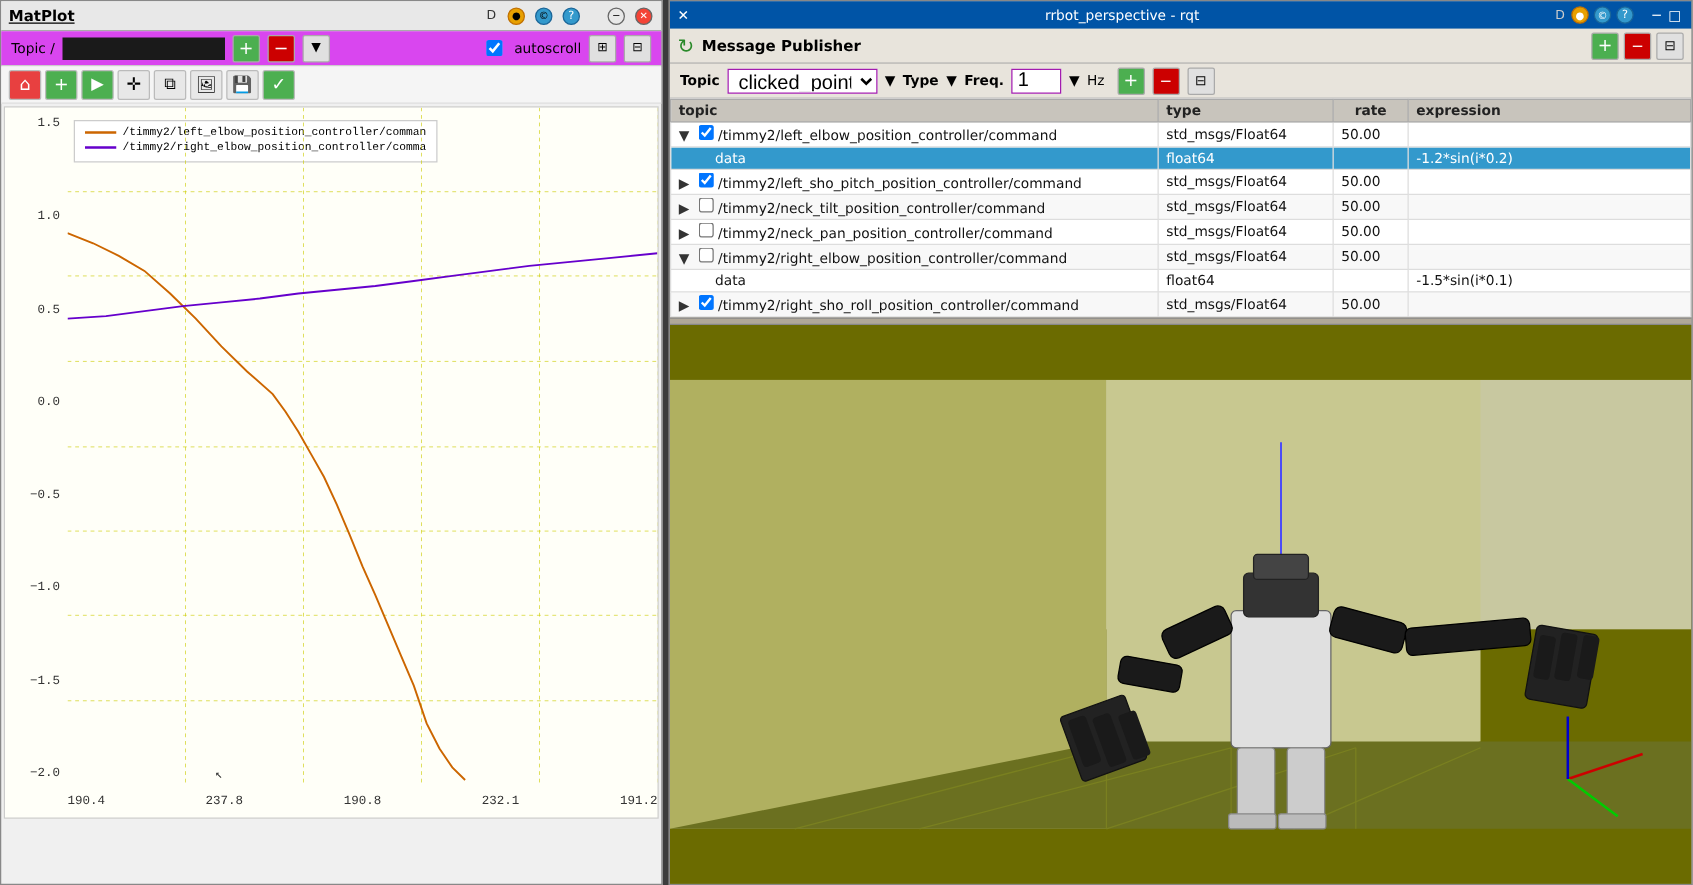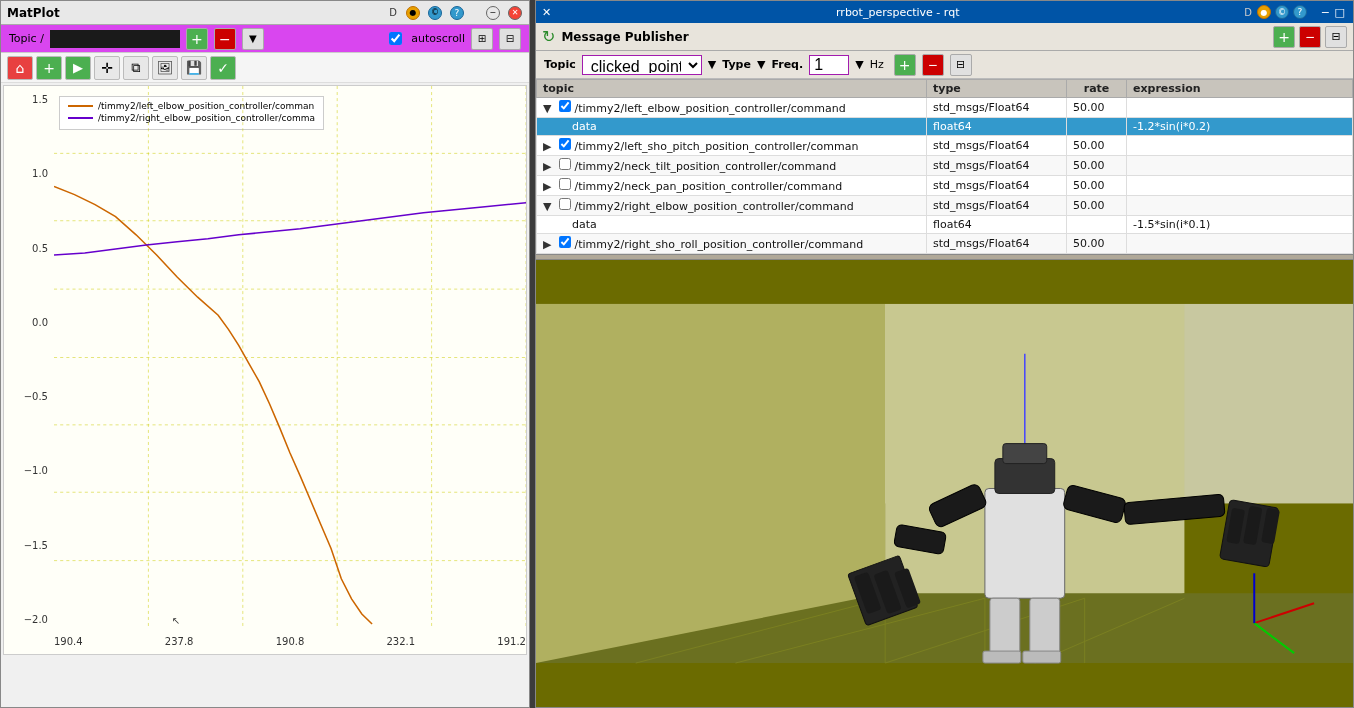--- a/index.html
+++ b/index.html
@@ -58,21 +58,21 @@
     .circle-btn { width: 14px; height: 14px; border-radius: 50%; border: 1px solid #666; display: inline-flex; align-items: center; justify-content: center; font-size: 8px; cursor: pointer; margin: 0 1px; }
 
     .rqt-top-btns { display: flex; align-items: center; gap: 2px; }
   </style>
 </head>
 <body>
 
 <div class="matplot-window">
 
   <div class="matplot-titlebar">
-    <span style="font-size:12px;font-weight:bold;">MatPlot</span>
+    <span style="font-size:12px;font-weight:bold;text-decoration:underline;">MatPlot</span>
     <span style="flex:1"></span>
     <span style="font-size:10px;color:#333;margin-right:2px;">D</span>
     <span class="circle-btn" style="background:#e8a000;border-color:#c07000;">●</span>
     <span class="circle-btn" style="background:#3399cc;border-color:#1a6699;">©</span>
     <span class="circle-btn" style="background:#3399cc;border-color:#1a6699;color:white;font-size:9px;">?</span>
     <span style="width:8px;"></span>
     <span class="circle-btn" style="background:#e8e8e8;">─</span>
     <span class="circle-btn" style="background:#f44336;color:white;">✕</span>
   </div>
 
@@ -93,21 +93,21 @@
     <div class="tb-btn" style="background:#e84040;color:white;font-size:14px;">⌂</div>
     <div class="tb-btn" style="background:#4caf50;color:white;font-size:14px;">+</div>
     <div class="tb-btn" style="background:#4caf50;color:white;font-size:13px;">▶</div>
     <div class="tb-btn" style="font-size:14px;">✛</div>
     <div class="tb-btn" style="font-size:13px;">⧉</div>
     <div class="tb-btn" style="font-size:13px;">🖼</div>
     <div class="tb-btn" style="font-size:13px;">💾</div>
     <div class="tb-btn" style="background:#4caf50;color:white;font-size:14px;">✓</div>
   </div>
 
-  <div class="chart-area" style="height: 570px; position: relative; background: #fffff8; border: 1px solid #ccc; margin: 2px;">
+  <div class="chart-area" style="height: 570px; position: relative; background: #fffff8; border: 1px solid #ccc; margin: 2px; font-family: Liberation Mono, monospace;">
 
     <div style="position:absolute;left:0;top:0;bottom:25px;width:48px;display:flex;flex-direction:column;justify-content:space-between;align-items:flex-end;padding: 8px 4px 4px 0;font-size:10px;color:#333;">
       <span>1.5</span>
       <span>1.0</span>
       <span>0.5</span>
       <span>0.0</span>
       <span>−0.5</span>
       <span>−1.0</span>
       <span>−1.5</span>
       <span>−2.0</span>
@@ -231,21 +231,21 @@
           <td style="color:white;">float64</td>
           <td style="color:white;"></td>
           <td style="color:white;">-1.2*sin(i*0.2)</td>
         </tr>
 
 
         <tr class="row-odd">
           <td>
             <span class="expand-btn">▶</span>
             <input type="checkbox" class="cb" checked="" style="">
-            <span> /timmy2/left_sho_pitch_position_controller/comman</span>
+            <span> /timmy2/left_sho_pitch_position_controller/command</span>
           </td>
           <td>std_msgs/Float64</td>
           <td>50.00</td>
           <td></td>
         </tr>
 
         <tr class="row-even">
           <td>
             <span class="expand-btn">▶</span>
             <input type="checkbox" class="cb" style="">

